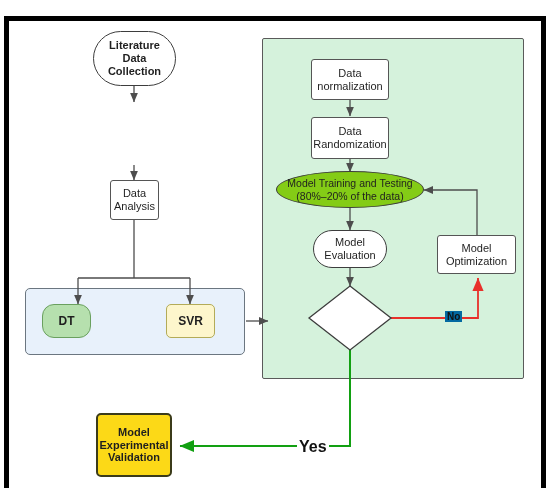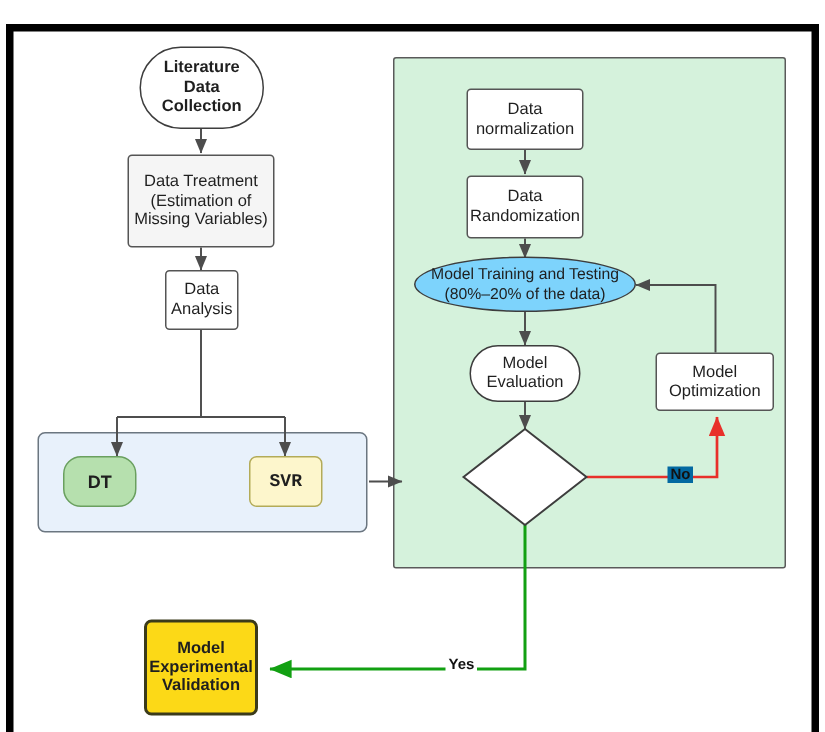--- a/index.html
+++ b/index.html
@@ -62,21 +62,21 @@
     background: #ffffff;
   }
   .stadium {
     border: 1.3px solid #3d3d3d;
     border-radius: 999px;
     background: #ffffff;
   }
   .ellipse {
     border: 1.3px solid #3d3d3d;
     border-radius: 50%;
-    background: #7dd3fc;
+    background: #84cc16;
   }
   .bold { font-weight: bold; }
   .panel-green {
     position: absolute;
     box-sizing: border-box;
     background: #d5f2dc;
     border: 1.4px solid #5a5a5a;
     border-radius: 2px;
   }
   .panel-blue {
@@ -169,30 +169,27 @@
 
       <g>
         <polygon points="350,274 391,306 350,338 309,306" fill="#ffffff" stroke="#3d3d3d" stroke-width="1.3"></polygon>
       </g>
     </svg>
 
     <div class="node stadium bold" style="left:93px; top:19px; width:83px; height:55px; font-size:11px;">Literature
 Data
 Collection</div>
 
-    <div class="node rect" style="left:85px; top:91px; width:98px; height:62px; font-size:11px;">Data Treatment
-(Estimation of
-Missing Variables)</div>
 
     <div class="node rect-white" style="left:110px; top:168px; width:49px; height:40px; font-size:11px;">Data
 Analysis</div>
 
     <div class="node box-dt" style="left:42px; top:292px; width:49px; height:34px; font-size:12px; font-weight:bold;border-radius:12px;">DT</div>
 
-    <div class="node box-svr" style="left:166px; top:292px; width:49px; height:34px; font-size:12px; font-weight:bold;font-family:Liberation Mono, monospace;">SVR</div>
+    <div class="node box-svr" style="left:166px; top:292px; width:49px; height:34px; font-size:12px; font-weight:bold;">SVR</div>
 
     <div class="node rect-white" style="left:311px; top:47px; width:78px; height:41px; font-size:11px;">Data
 normalization</div>
 
     <div class="node rect-white" style="left:311px; top:105px; width:78px; height:42px; font-size:11px;">Data
 Randomization</div>
 
     <div class="node ellipse" style="left:276px; top:159px; width:148px; height:37px; font-size:10.5px;">Model Training and Testing
 (80%–20% of the data)</div>
 
@@ -202,16 +199,16 @@
     <div class="node rect-white" style="left:437px; top:223px; width:79px; height:39px; font-size:11px;">Model
 Optimization</div>
 
 
     <div class="node box-yellow" style="left:96px; top:401px; width:76px; height:64px; font-size:11px;">Model
 Experimental
 Validation</div>
 
     <div class="edge-label" style="left:445px; top:299px; font-size:10px; background:#0369a1; padding:0 2px;">No</div>
 
-    <div class="edge-label" style="left:297px; top:426px; font-size:10px; background:#ffffff; padding:0 2px;">Yes</div>
+    <div class="edge-label" style="left:297px; top:426px; font-size:16px; background:#ffffff; padding:0 2px;">Yes</div>
 
   </div>
 </div>
 
 </body></html>

